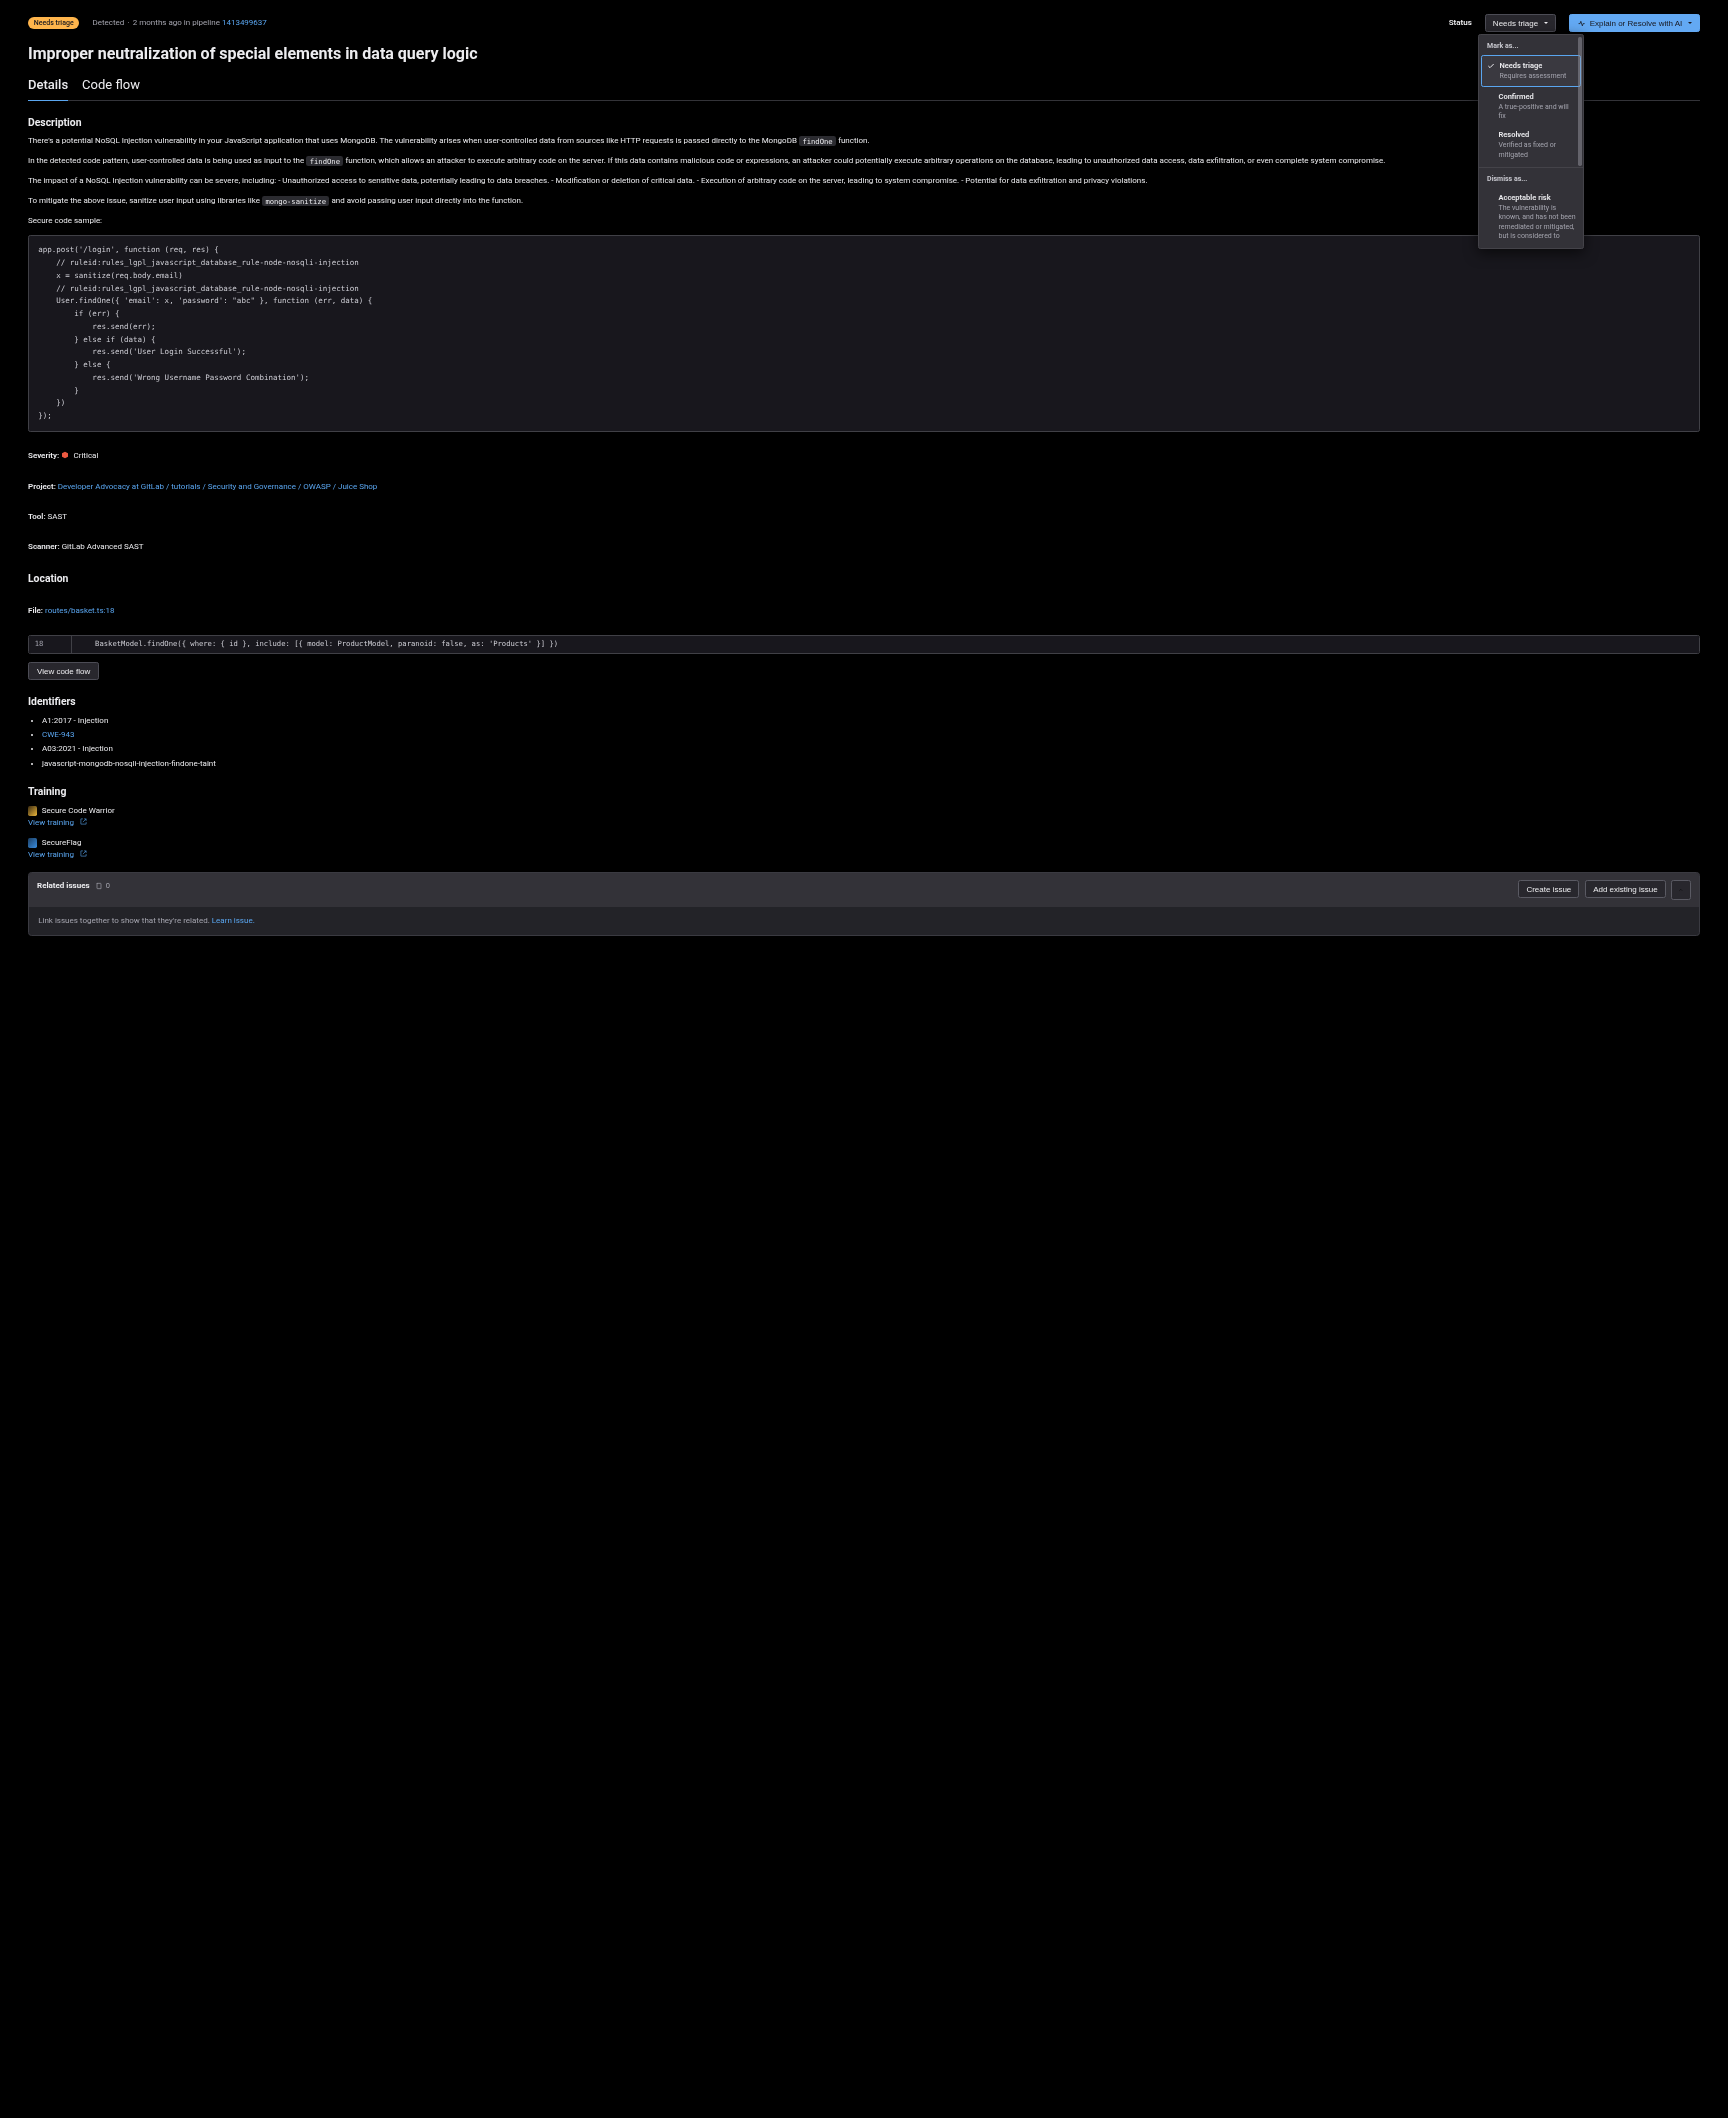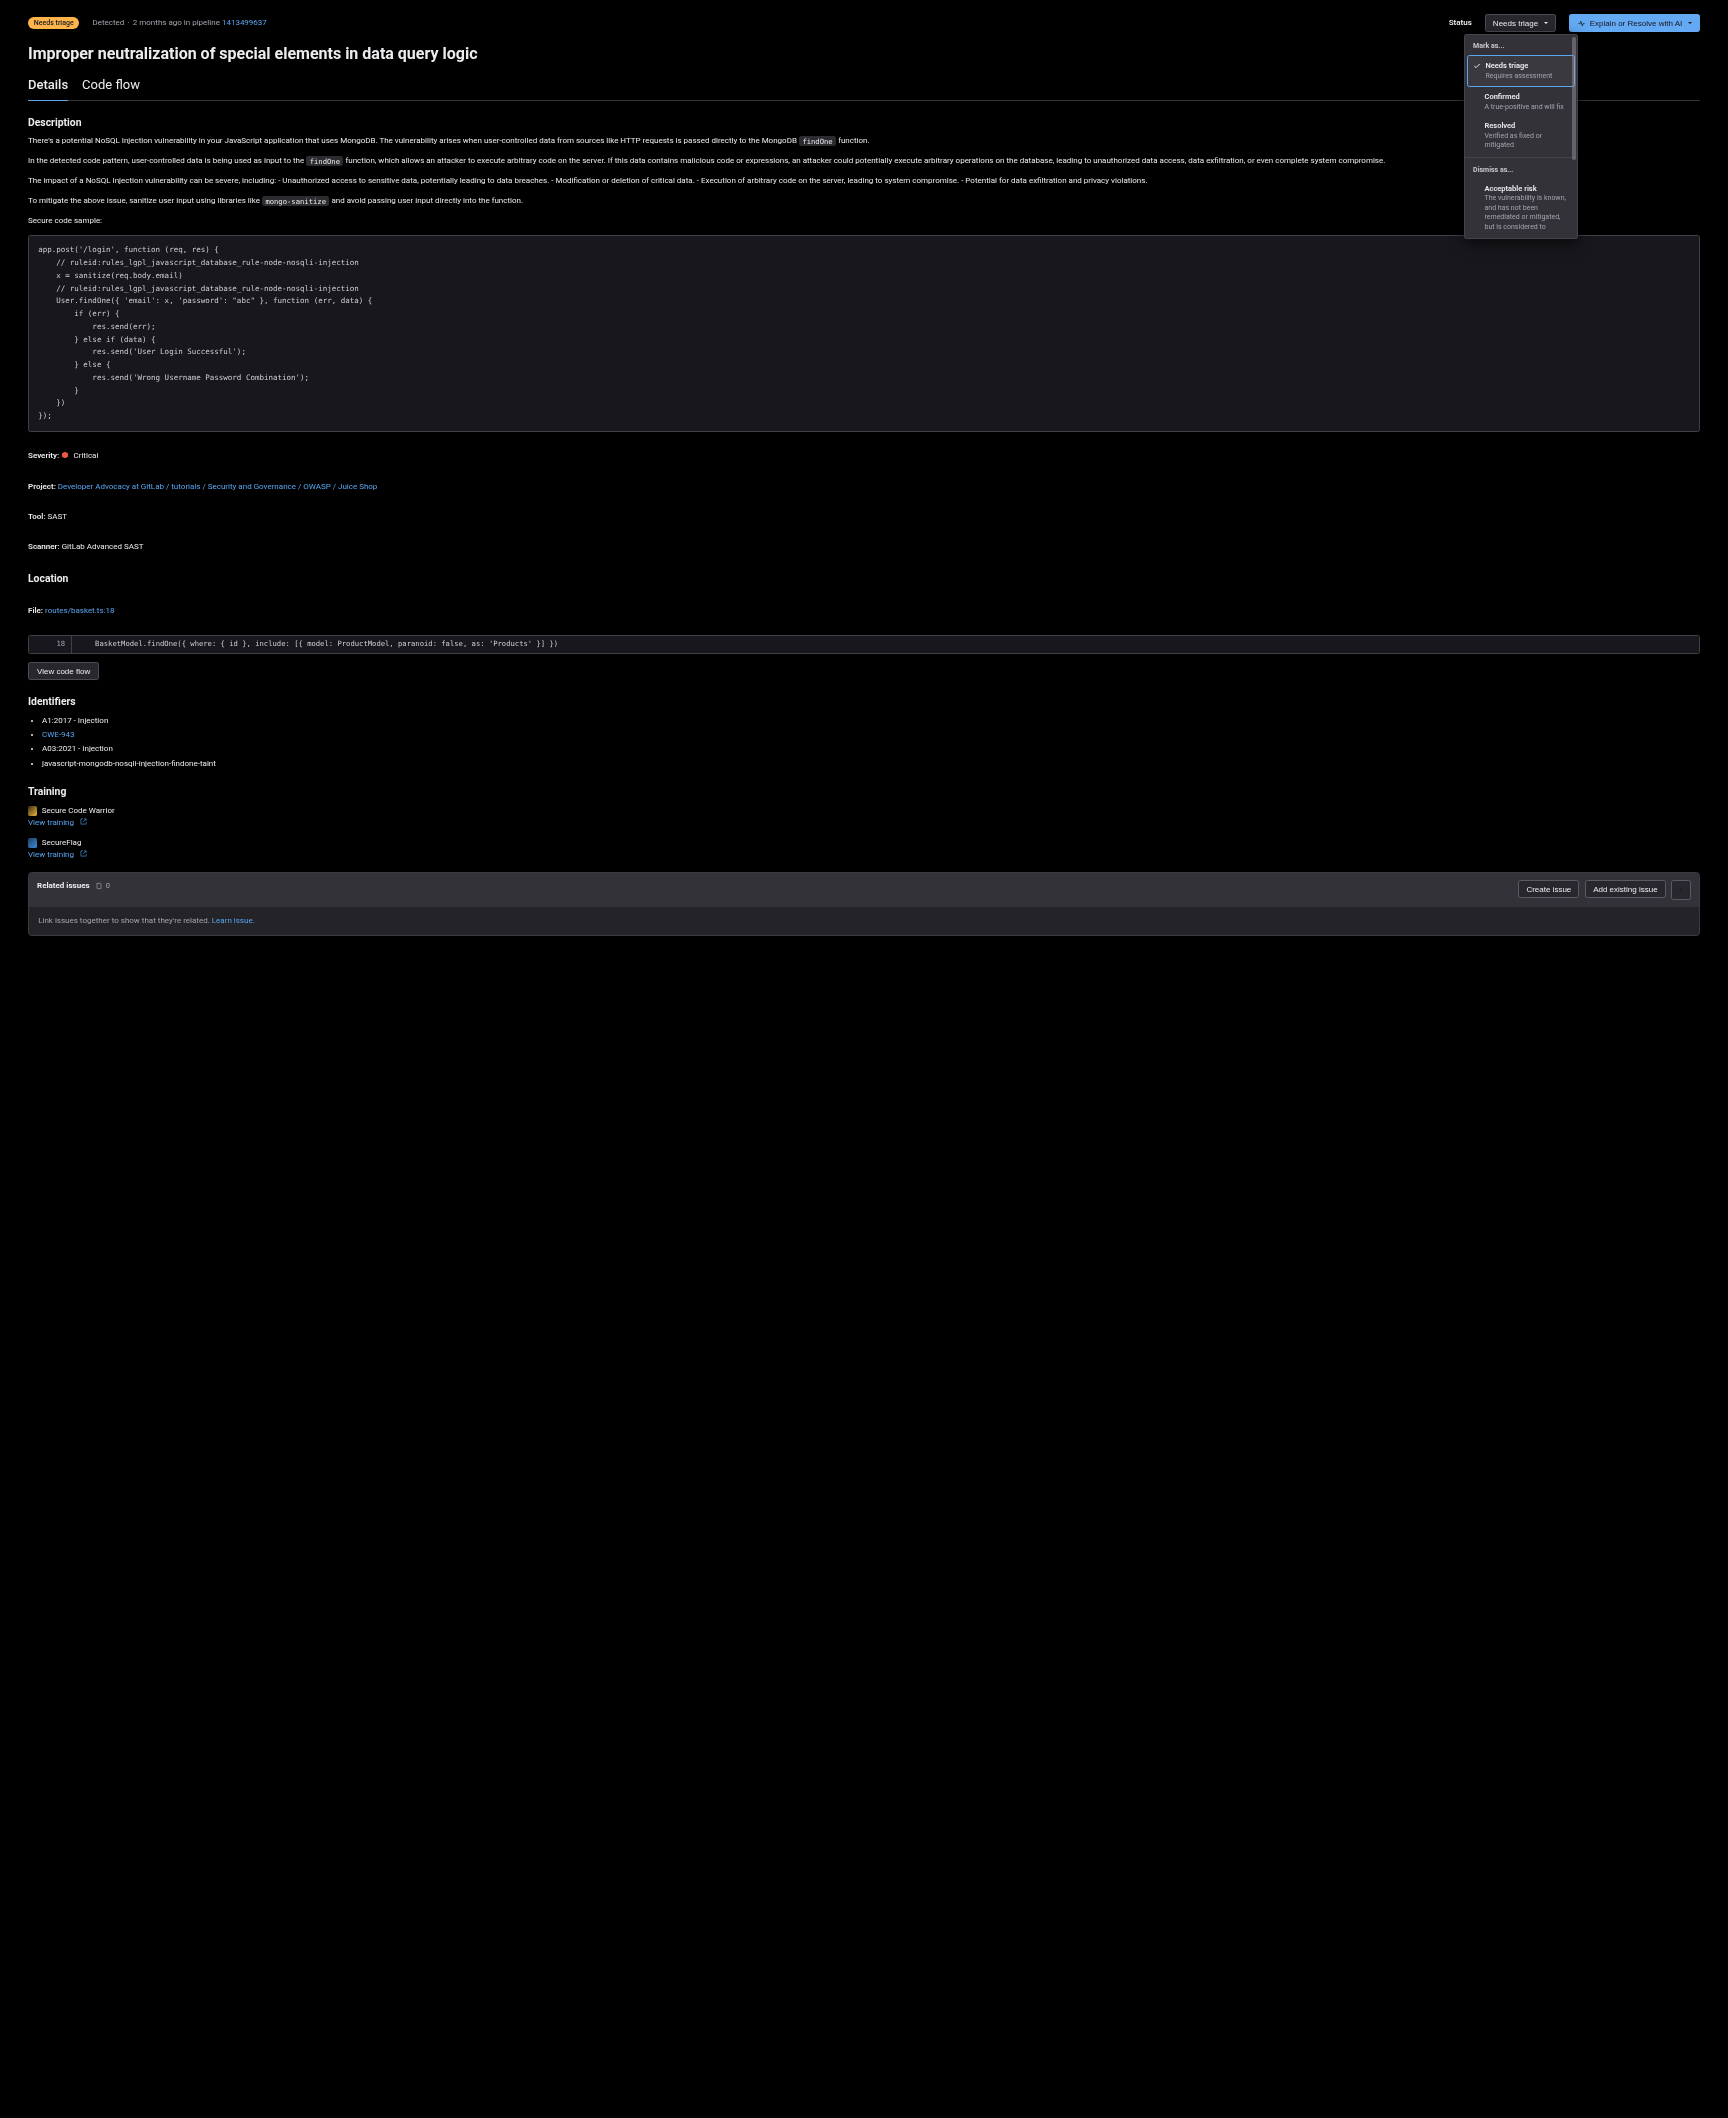--- a/index.html
+++ b/index.html
@@ -59,42 +59,42 @@
     background:#18171d;border:0.6px solid var(--border);border-radius:2.3px;padding:8px 9.2px;
     font-family:ui-monospace,SFMono-Regular,Consolas,monospace;font-size:7.5px;line-height:1.7;
     white-space:pre;overflow-x:auto;color:#cfcfd6;margin:2.3px 0 8px;
   }
 
   .kv{margin:18px 0}
   .kv b{color:var(--text);font-weight:600}
   .sev-icon{display:inline-block;vertical-align:-1.2px;margin-right:2.3px}
 
   .loc-code{display:flex;border:0.6px solid var(--border);border-radius:2.3px;overflow:hidden;margin:5.8px 0 8px}
-  .loc-ln{width:43px;text-align:right;padding:3.5px 5.8px;color:var(--muted);background:#18171d;border-right:0.6px solid var(--border);font-family:ui-monospace,monospace;font-size:7.2px}
+  .loc-ln{width:43px;padding:3.5px 5.8px;color:var(--muted);background:#18171d;border-right:0.6px solid var(--border);font-family:ui-monospace,monospace;font-size:7.2px}
   .loc-txt{flex:1;padding:3.5px 5.8px;font-family:ui-monospace,monospace;font-size:7.2px;white-space:pre;overflow-x:auto;background:#18171d;color:#cfcfd6;text-align:left}
 
   ul.idents{margin:2.3px 0 11.5px;padding-left:14px}
   ul.idents li{margin:2.3px 0}
 
   .training-item{margin:5.8px 0 8px}
   .training-item .prov{display:flex;align-items:center;gap:4.6px;font-weight:400}
   .prov-icon{display:inline-block;width:9.2px;height:9.2px;border-radius:1.7px}
   .ext-icon{display:inline-block;margin-left:3.5px}
 
   .related-panel{border:0.6px solid #3a3a41;border-radius:3.5px;margin-top:11.5px;background:#232328;overflow:hidden}
   .related-head{display:flex;align-items:flex-start;gap:5.8px;padding:7px 8px;background:#333238}
   .related-head .count{display:inline-flex;align-items:center;gap:2.3px;color:var(--muted);font-size:7.5px}
   .related-head .spacer{flex:1}
   .btn-outline{background:#28272d;border:0.6px solid #5a5a63;color:var(--text);border-radius:2.3px;padding:3.5px 7px;font-size:8px;cursor:pointer}
   .icon-btn{width:19.6px;height:19.6px;display:inline-flex;align-items:center;justify-content:center;border:0.6px solid #5a5a63;border-radius:2.3px;background:#28272d;cursor:pointer}
   .related-body{padding:8px 9.2px;color:var(--muted)}
 
   
   .dropdown{
-    position:absolute;top:19.6px;right:122px;width:114px;
+    position:absolute;top:19.6px;right:116px;width:106px;
     background:var(--dropdown-bg);border:0.6px solid #444349;border-radius:2.3px;
     box-shadow:0 3.5px 14px rgba(0,0,0,.6);padding:2.3px;z-index:50;
   }
   .dropdown .scrollbar{position:absolute;right:1.2px;top:2.3px;bottom:2.3px;width:3.5px;border-radius:1.7px;background:rgba(160,160,170,.0)}
   .dropdown .scrollbar .thumb{position:absolute;right:0;top:0;width:3.5px;height:62%;border-radius:1.7px;background:rgba(160,160,170,.45)}
   .dd-header{font-size:7px;font-weight:700;color:#c8c8cf;padding:4.6px 5.8px 3.5px}
   .dd-item{display:flex;align-items:flex-start;gap:4.6px;padding:4px 4.6px;border-radius:2.3px;cursor:pointer}
   .dd-item.selected{border:0.6px solid #5aa6f0;background:#3a3940}
   .dd-item .chk{width:8px;flex:none;color:#ececef;margin-top:1.2px}
   .dd-item .lbls .t{font-size:7.5px;font-weight:600;color:#ececef}

